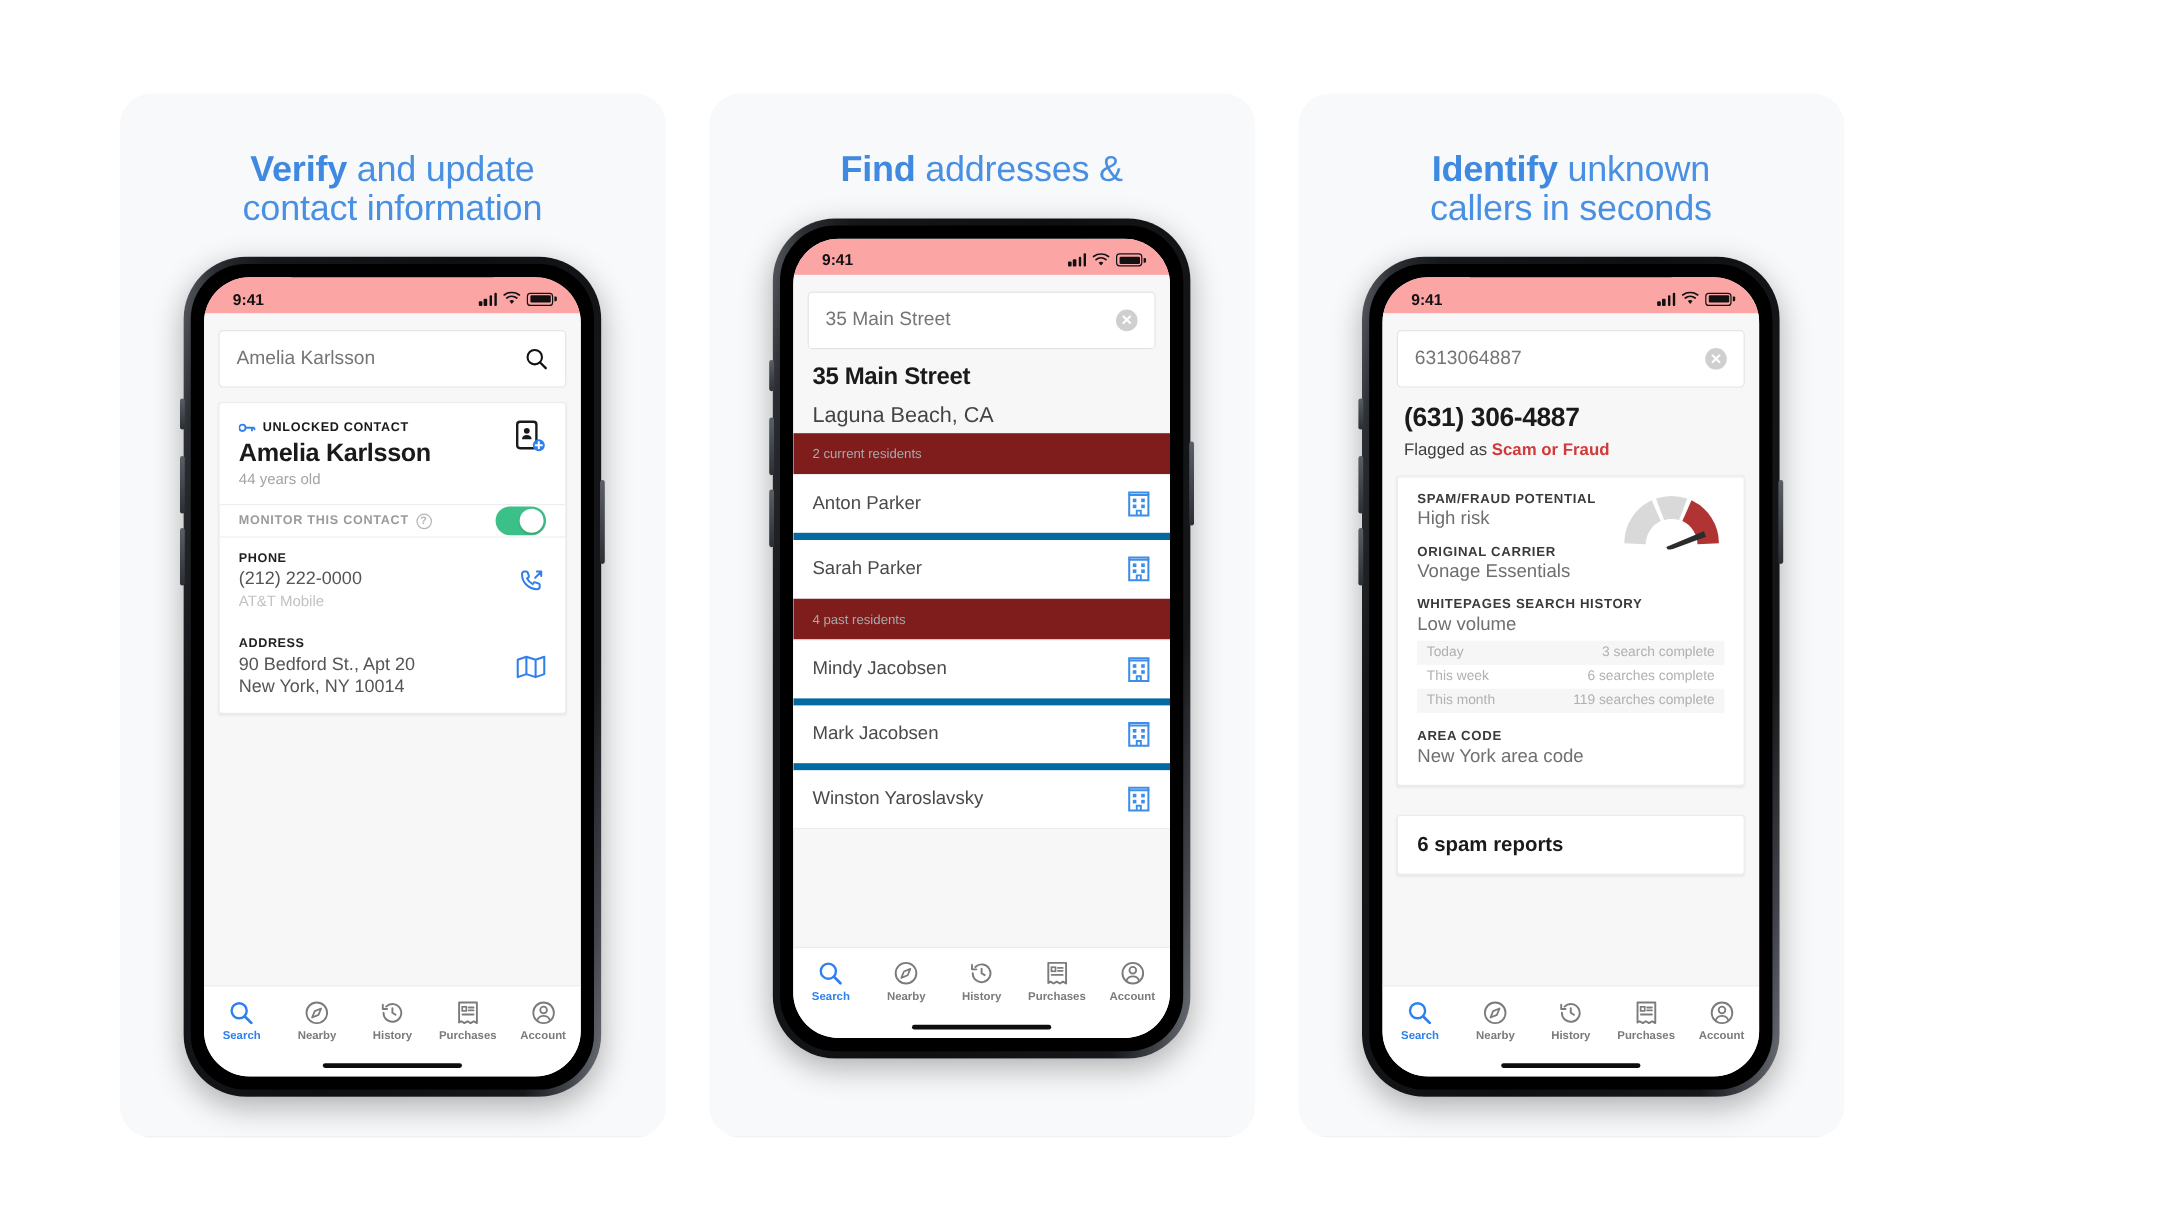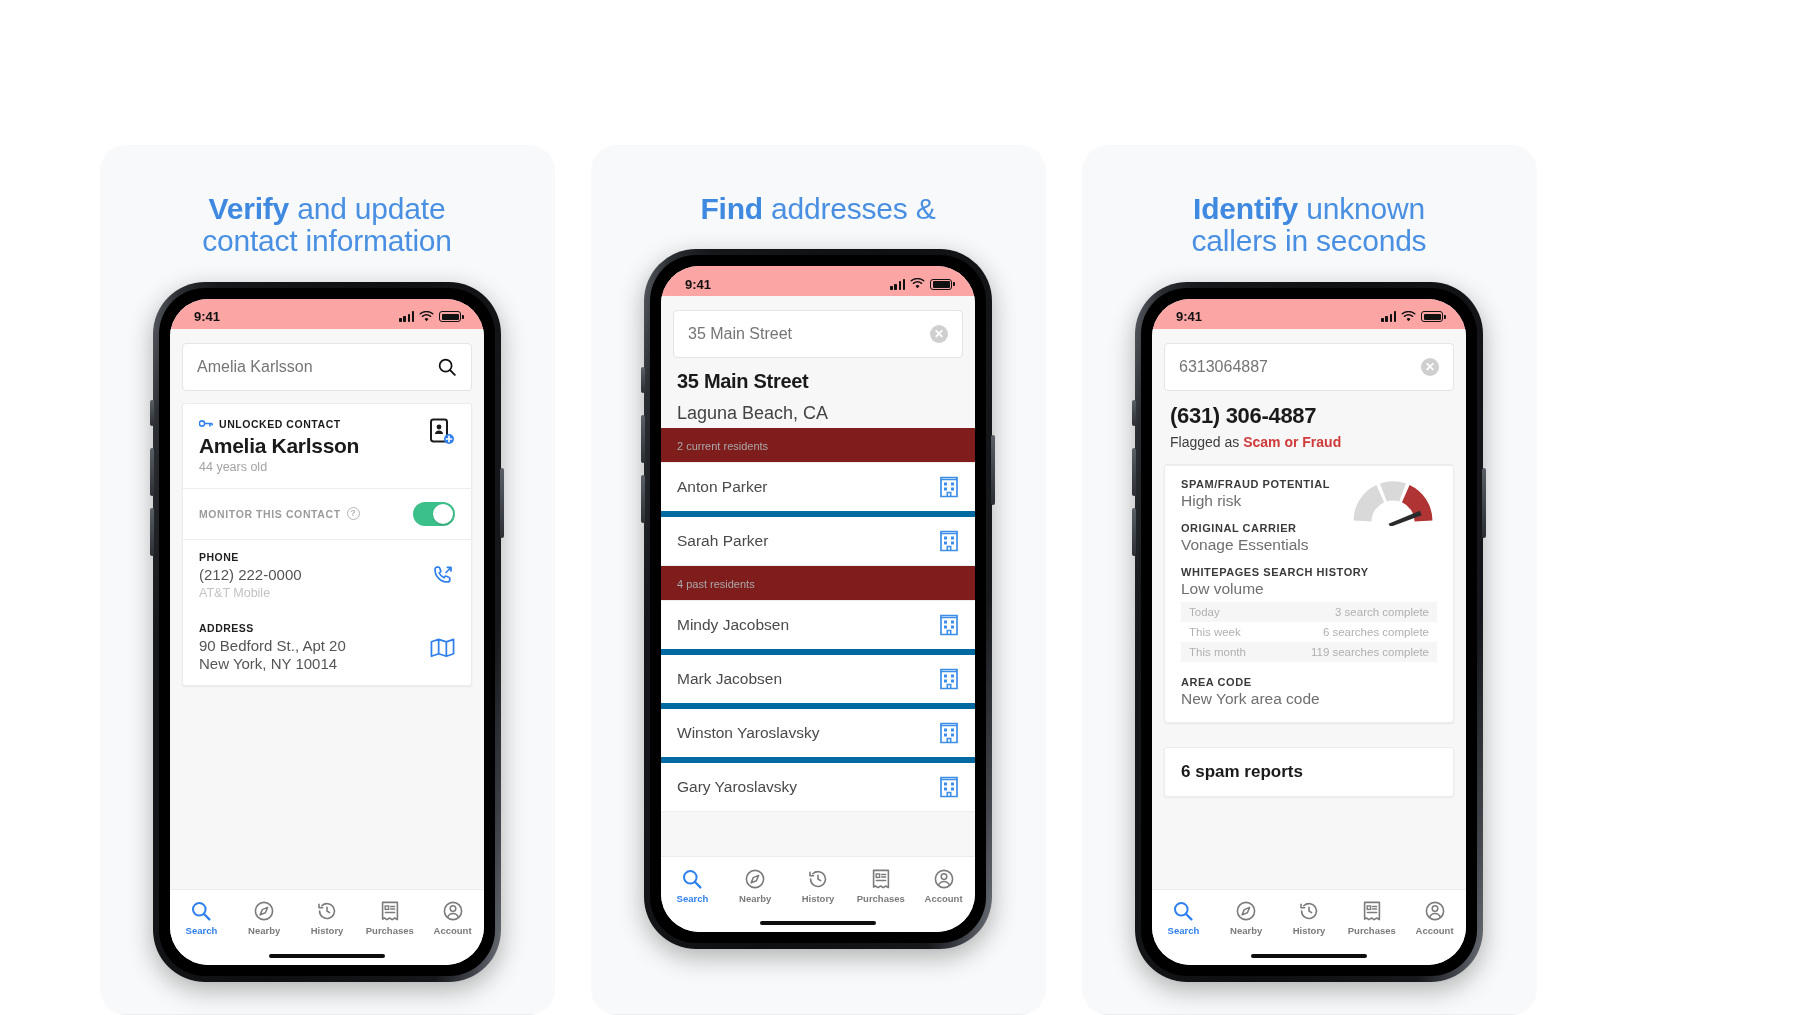--- a/index.html
+++ b/index.html
@@ -6,21 +6,21 @@
   html, body {
     width: 1804px; height: 1015px;
     background: #ffffff;
     font-family: "Liberation Sans", sans-serif;
     overflow: hidden;
   }
   .stage {
     width: 1636px; height: 1015px;
     display: flex;
     justify-content: center;
-    align-items: flex-end;
+    align-items: center;
     gap: 36px;
     padding-top: 10px;
     background: #ffffff;
   }
   
   .panel {
     width: 455px;
     height: 870px;
     background: #f8f9fa;
     border-radius: 26px;
@@ -170,21 +170,21 @@
   .p1-top { padding: 14px 16px 14px 16px; display: flex; align-items: flex-start; }
   .p1-top .col { flex: 1; }
   .tagline {
     display: flex; align-items: center; gap: 6px;
     font-size: 10.5px; font-weight: 700; letter-spacing: .55px; color: #1a1a1a;
     margin-bottom: 4px;
   }
   .big-name { font-size: 21px; font-weight: 700; color: #1a1a1a; letter-spacing: -.3px; }
   .sub-grey { font-size: 12.5px; color: #a3a3a3; margin-top: 2px; }
   .monitor-row {
-    padding: 13px 16px; display: flex; align-items: center; justify-content: space-between;
+    padding: 1px 16px; display: flex; align-items: center; justify-content: space-between;
   }
   .monitor-label {
     font-size: 10.5px; font-weight: 700; letter-spacing: .6px; color: #9b9b9b;
     display: flex; align-items: center; gap: 6px;
   }
   .qmark { width: 13px; height: 13px; border: 1.2px solid #b4b4b4; border-radius: 50%;
            font-size: 9px; line-height: 11px; text-align: center; color: #b4b4b4; font-weight: 700; }
   .toggle { width: 42px; height: 24px; border-radius: 13px; background: #3cc08a; position: relative; flex:none;}
   .toggle span { position: absolute; right: 2px; top: 2px; width: 20px; height: 20px; border-radius: 50%; background: #fff; box-shadow: 0 1px 2px rgba(0,0,0,.2);}
   .field-row { padding: 11px 16px; display: flex; align-items: center; }
@@ -517,32 +517,20 @@
                   <svg width="20" height="22" viewBox="0 0 20 22">
                     <path d="M2 3.5h16v17H2z" stroke="#3d8ee8" stroke-width="1.7" fill="none"></path>
                     <path d="M2 3.5V1.5h16v2" stroke="#3d8ee8" stroke-width="1.7" fill="none"></path>
                     <rect x="5" y="6.5" width="3" height="3" fill="#3d8ee8"></rect>
                     <rect x="12" y="6.5" width="3" height="3" fill="#3d8ee8"></rect>
                     <rect x="5" y="11.5" width="3" height="3" fill="#3d8ee8"></rect>
                     <rect x="12" y="11.5" width="3" height="3" fill="#3d8ee8"></rect>
                     <path d="M8.3 20.5v-4h3.4v4" stroke="#3d8ee8" stroke-width="1.6" fill="none"></path>
                   </svg>
                 </div>
-                <div class="res-row">
-                  <span class="res-name">Gary Yaroslavsky</span>
-                  <svg width="20" height="22" viewBox="0 0 20 22">
-                    <path d="M2 3.5h16v17H2z" stroke="#3d8ee8" stroke-width="1.7" fill="none"></path>
-                    <path d="M2 3.5V1.5h16v2" stroke="#3d8ee8" stroke-width="1.7" fill="none"></path>
-                    <rect x="5" y="6.5" width="3" height="3" fill="#3d8ee8"></rect>
-                    <rect x="12" y="6.5" width="3" height="3" fill="#3d8ee8"></rect>
-                    <rect x="5" y="11.5" width="3" height="3" fill="#3d8ee8"></rect>
-                    <rect x="12" y="11.5" width="3" height="3" fill="#3d8ee8"></rect>
-                    <path d="M8.3 20.5v-4h3.4v4" stroke="#3d8ee8" stroke-width="1.6" fill="none"></path>
-                  </svg>
-                </div>
               </div>
             </div>
 
             <div class="tabbar">
               <div class="tab active">
                 <svg width="22" height="22" viewBox="0 0 22 22">
                   <circle cx="9.3" cy="9.3" r="6.3" stroke="currentColor" stroke-width="2" fill="none"></circle>
                   <line x1="14" y1="14" x2="19.4" y2="19.4" stroke="currentColor" stroke-width="2.3" stroke-linecap="round"></line>
                 </svg>
                 <span class="tab-label">Search</span>

